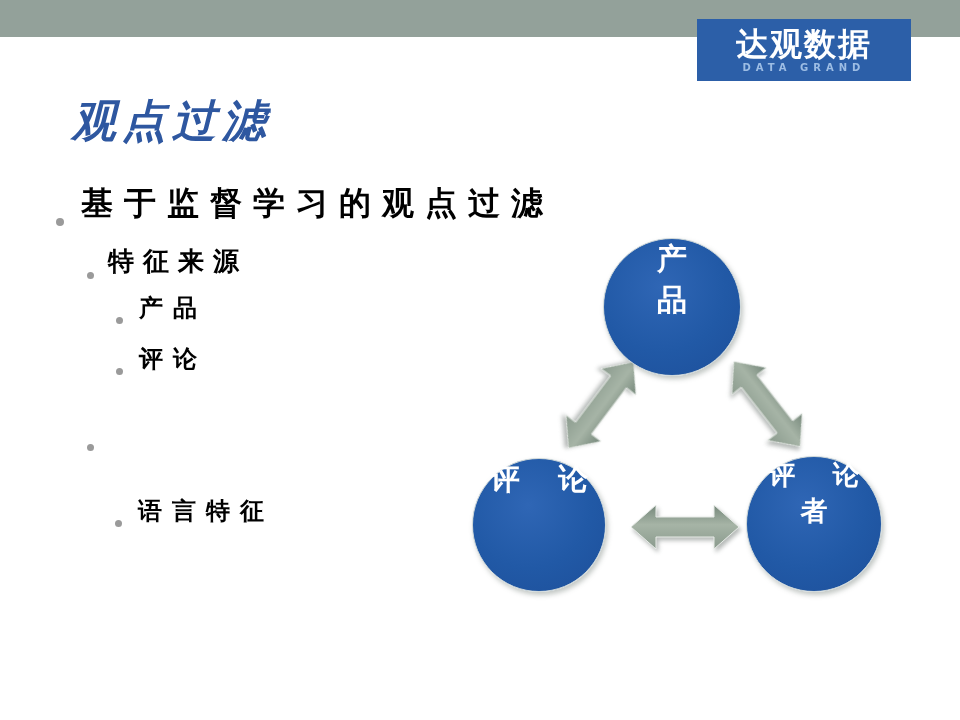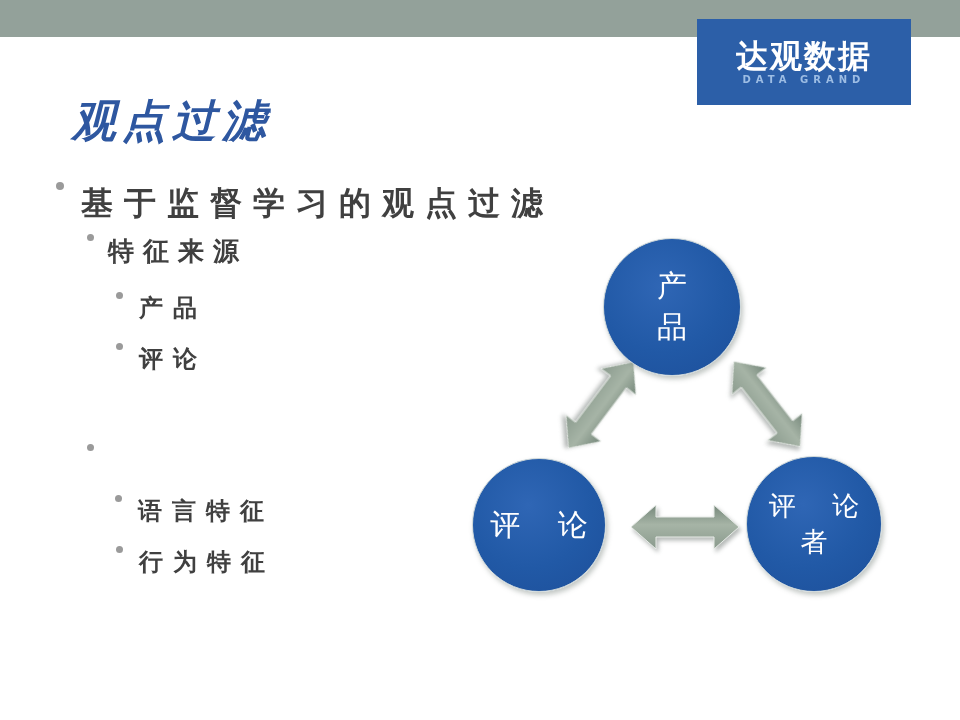--- a/index.html
+++ b/index.html
@@ -10,21 +10,21 @@
     overflow:hidden;
     font-family:"DejaVu Sans", sans-serif;
   }
   
   .top-bar{
     position:absolute;left:0;top:0;width:960px;height:37px;
     background:#93a19a;
   }
   
   .logo{
-    position:absolute;left:697px;top:19px;width:214px;height:86px;
+    position:absolute;left:697px;top:19px;width:214px;height:62px;
     background:#2c5fa8;
     display:flex;flex-direction:column;align-items:center;justify-content:center;
     gap:3px;
     text-align:right;
   }
   .logo-cn{
     color:#ffffff;font-size:32px;font-weight:bold;letter-spacing:2px;line-height:1;
   }
   .logo-en{
     color:#9dbde4;font-size:10px;font-weight:bold;letter-spacing:5px;line-height:1;
@@ -32,47 +32,47 @@
   
   .title{
     position:absolute;left:60px;top:84px;
     margin:12px;
     color:#2e57a0;
     font-size:44px;font-weight:bold;letter-spacing:6px;
     font-style:italic;
     line-height:1.15;
   }
   
-  .row{position:absolute;display:flex;align-items:flex-start;color:#404040;}
+  .row{position:absolute;display:flex;align-items:flex-end;color:#000000;}
   .dot{border-radius:50%;background:#9a9a9a;flex:0 0 auto;}
   .l1 .dot{width:8px;height:8px;margin-right:17px;}
   .l2 .dot{width:7px;height:7px;margin-right:14px;}
   .l3 .dot{width:7px;height:7px;margin-right:16px;}
   .l1{font-size:32px;font-weight:bold;letter-spacing:11px;}
   .l2{font-size:26px;font-weight:bold;letter-spacing:9px;}
   .l3{font-size:24px;font-weight:bold;letter-spacing:10px;}
   .r1{left:56px;top:182px;}
-  .r2{left:87px;top:234px;}
+  .r2{left:87px;top:244px;}
   .r3{left:116px;top:292px;font-family:Liberation Serif, serif;}
   .r4{left:116px;top:343px;}
   .r5{left:116px;top:391px;}
   .r6{left:87px;top:444px;}
   .r7{left:115px;top:495px;}
   .r8{left:116px;top:546px;}
   
   .diagram{position:absolute;left:420px;top:220px;width:500px;height:400px;}
   .diagram svg{position:absolute;left:0;top:0;}
   .arrow{filter:drop-shadow(2px 3px 2px rgba(90,100,95,0.45));}
   .node{
     position:absolute;border-radius:50%;
     background:radial-gradient(circle at 42% 35%, #2f66b5 0%, #2159a6 55%, #1d4f9a 100%);
     border:1px solid #ccd6d8;
     box-shadow:2px 3px 5px rgba(120,130,125,0.45);
-    display:flex;flex-direction:column;align-items:center;justify-content:center;
-    color:#ffffff;font-weight:normal;text-align:center;
+    display:flex;flex-direction:column;align-items:center;justify-content:flex-start;
+    color:#ffffff;font-weight:bold;text-align:center;
     box-sizing:border-box;
   }
   .node-product{left:183px;top:18px;width:138px;height:138px;font-size:30px;}
   .node-review{left:52px;top:238px;width:134px;height:134px;font-size:30px;}
   .node-reviewer{left:326px;top:236px;width:136px;height:136px;font-size:27px;line-height:1.35;}
   .node-line{letter-spacing:14px;padding-left:14px;}
   .node-product .node-line{letter-spacing:22px;padding-left:22px;}
 </style>
 </head>
 <body>
@@ -104,24 +104,20 @@
     <span class="dot"></span>
     <span>评论</span>
   </div>
   <div class="row l2 r6">
     <span class="dot"></span>
   </div>
   <div class="row l3 r7">
     <span class="dot"></span>
     <span>语言特征</span>
   </div>
-  <div class="row l3 r8">
-    <span class="dot"></span>
-    <span>行为特征</span>
-  </div>
 
   <div class="diagram">
     <svg width="500" height="400" viewBox="0 0 500 400">
       <defs>
         <linearGradient id="agrad" x1="0" y1="0" x2="0" y2="1">
           <stop offset="0%" stop-color="#75877a"></stop>
           <stop offset="45%" stop-color="#a6b4a6"></stop>
           <stop offset="100%" stop-color="#8a9a8d"></stop>
         </linearGradient>
       </defs>

